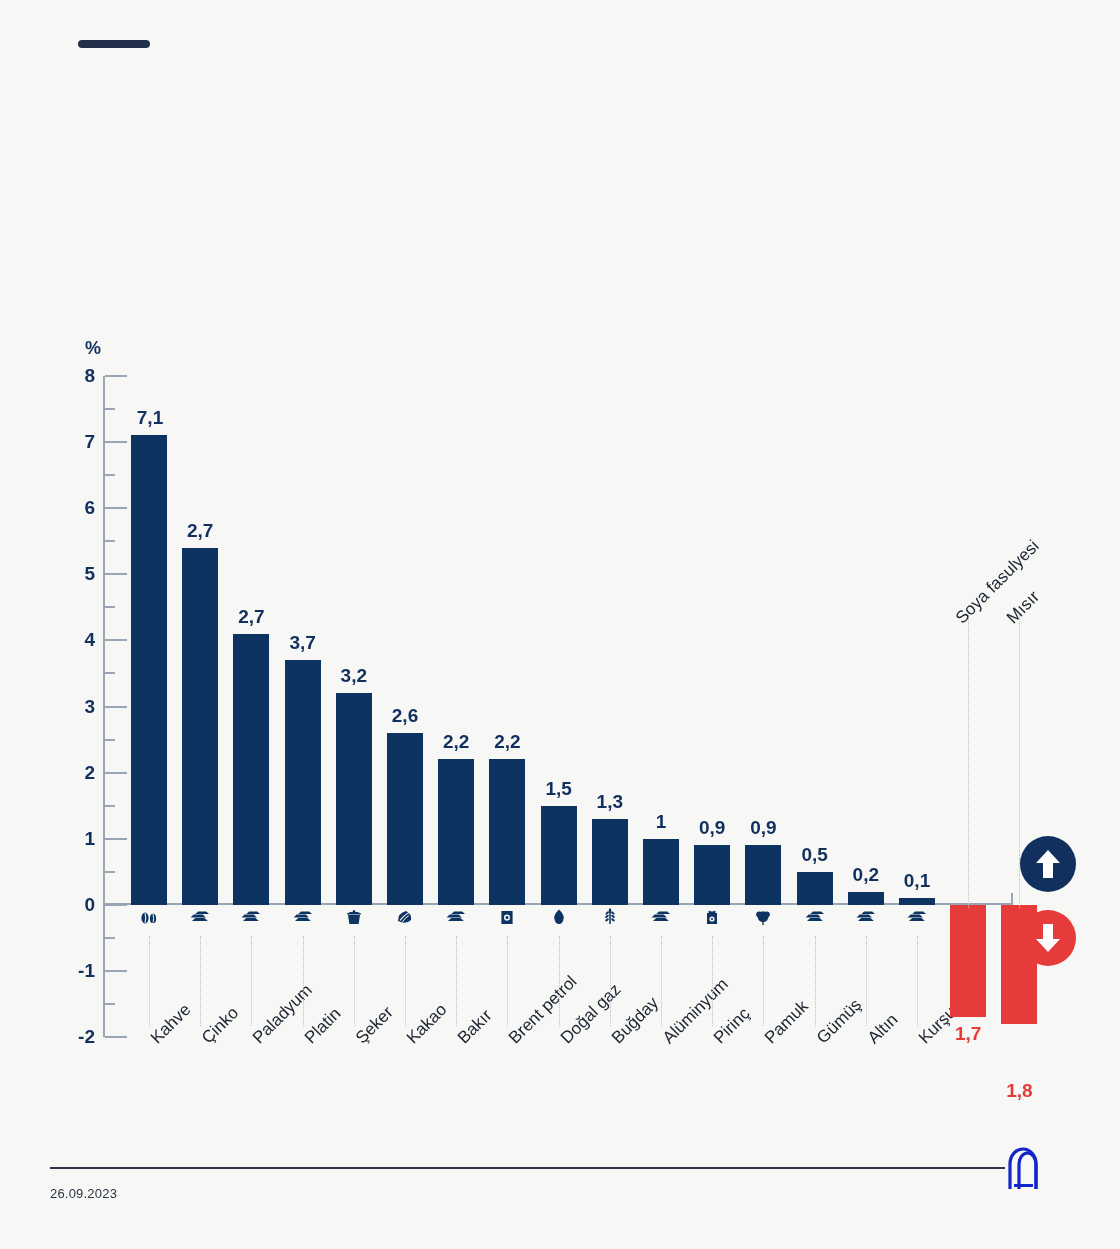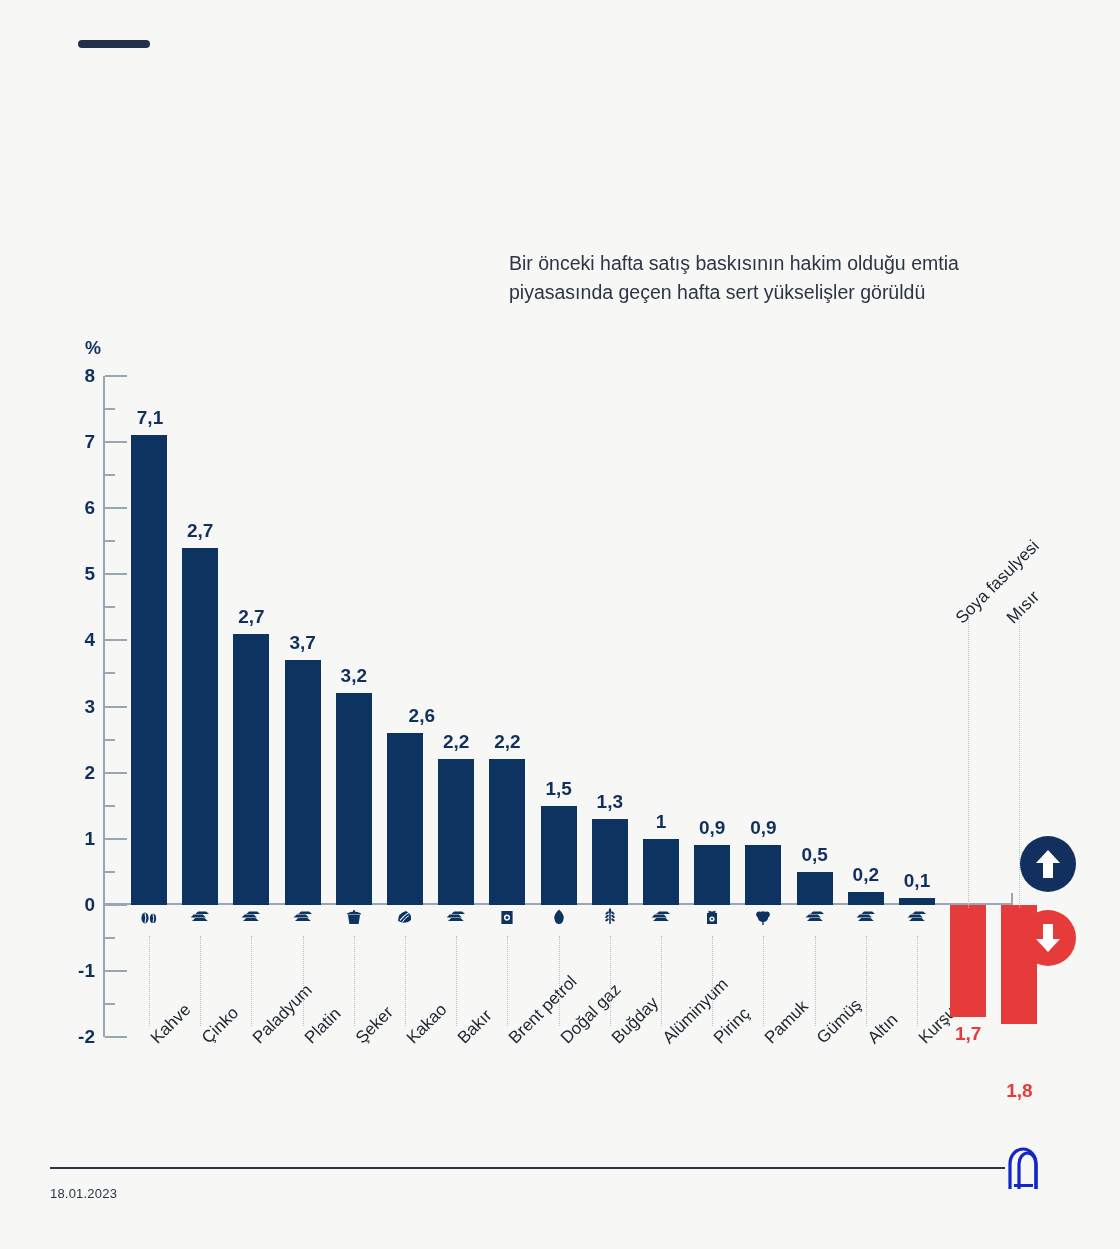--- a/index.html
+++ b/index.html
@@ -113,21 +113,20 @@
   .aa-logo{position:absolute;left:1000px;top:1146px;width:58px;height:44px;}
 </style>
 </head>
 <body>
 
 <div class="page">
 
   <div class="top-rule"></div>
 
 
-  <div class="subtitle">Bir önceki hafta satış baskısının hakim olduğu emtia piyasasında geçen hafta sert yükselişler görüldü</div>
 
 
   <div class="pct-label">%</div>
 
   <div class="plot" id="plot">
     <div class="yaxis-line"></div>
     <div class="zero-line"></div>
     <div class="zero-end-tick"></div>
   <div class="tick-major" style="top: 375px;"></div>
       <div class="ylab" style="top: 376px;">8</div>
@@ -211,21 +210,21 @@
       <div class="cat-icon" style="left: 335.8px; width: 36px; top: 908px;">
         <svg width="22" height="20" viewBox="0 0 22 20">
           <path d="M5 7h12l-1.4 9H6.4z" fill="#0d3361"></path>
           <path d="M4.2 5.2 q6.8-3.2 13.6 0 v1.4H4.2z" fill="#0d3361"></path>
           <rect x="10" y="2.2" width="2" height="2" fill="#0d3361"></rect>
         </svg>
       </div>
       <div class="leader" style="left: 353.8px; top: 936px; height: 90px;"></div>
       <div class="cat-label" style="left: 351.8px; top: 1034px;">Şeker</div>
       <div class="bar" style="left: 387px; width: 36px; background: rgb(13, 51, 97); top: 732.94px; height: 171.86px;"></div>
-      <div class="bar-value" style="left: 375px; width: 60px; top: 704.94px; text-align: right;">2,6</div>
+      <div class="bar-value" style="left: 375px; width: 60px; top: 704.94px;">2,6</div>
       <div class="cat-icon" style="left: 387px; width: 36px; top: 908px;">
         <svg width="22" height="20" viewBox="0 0 22 20">
           <path d="M4 13 q0-8 8-10 q6 3 5 9 q-5 5-13 1z" fill="#0d3361"></path>
           <path d="M6 12.4 q4-5 9-8" stroke="#f7f7f5" stroke-width="1.1" fill="none"></path>
           <path d="M8.4 14 q2.4-4 6.4-6.4" stroke="#f7f7f5" stroke-width="1" fill="none"></path>
         </svg>
       </div>
       <div class="leader" style="left: 405px; top: 936px; height: 90px;"></div>
       <div class="cat-label" style="left: 403px; top: 1034px;">Kakao</div>
       <div class="bar" style="left: 438.2px; width: 36px; background: rgb(13, 51, 97); top: 759.38px; height: 145.42px;"></div>
@@ -377,21 +376,21 @@
       <polygon points="13,1 25,14 18,14 18,29 8,29 8,14 1,14" fill="#ffffff"></polygon>
     </svg>
   </div>
   <div class="badge down">
     <svg width="26" height="30" viewBox="0 0 26 30">
       <polygon points="13,29 25,16 18,16 18,1 8,1 8,16 1,16" fill="#ffffff"></polygon>
     </svg>
   </div>
 
   <div class="footer-rule"></div>
-  <div class="footer-date">18.01.2023</div>
+  <div class="footer-date">26.09.2023</div>
   <div class="aa-logo">
     <svg width="58" height="44" viewBox="0 0 58 44">
       <g fill="none" stroke="#1226c9" stroke-width="3.2">
         <path d="M10 43 L10 18 A13 15 0 0 1 36 18 L36 43"></path>
         <path d="M19 43 L19 18 A8.5 11 0 0 1 36 18 L36 43"></path>
       </g>
       <g fill="#1226c9">
         <path d="M14 38 h10 v3 h-10z"></path>
         <path d="M24 38 h9 v3 h-9z"></path>
       </g>

